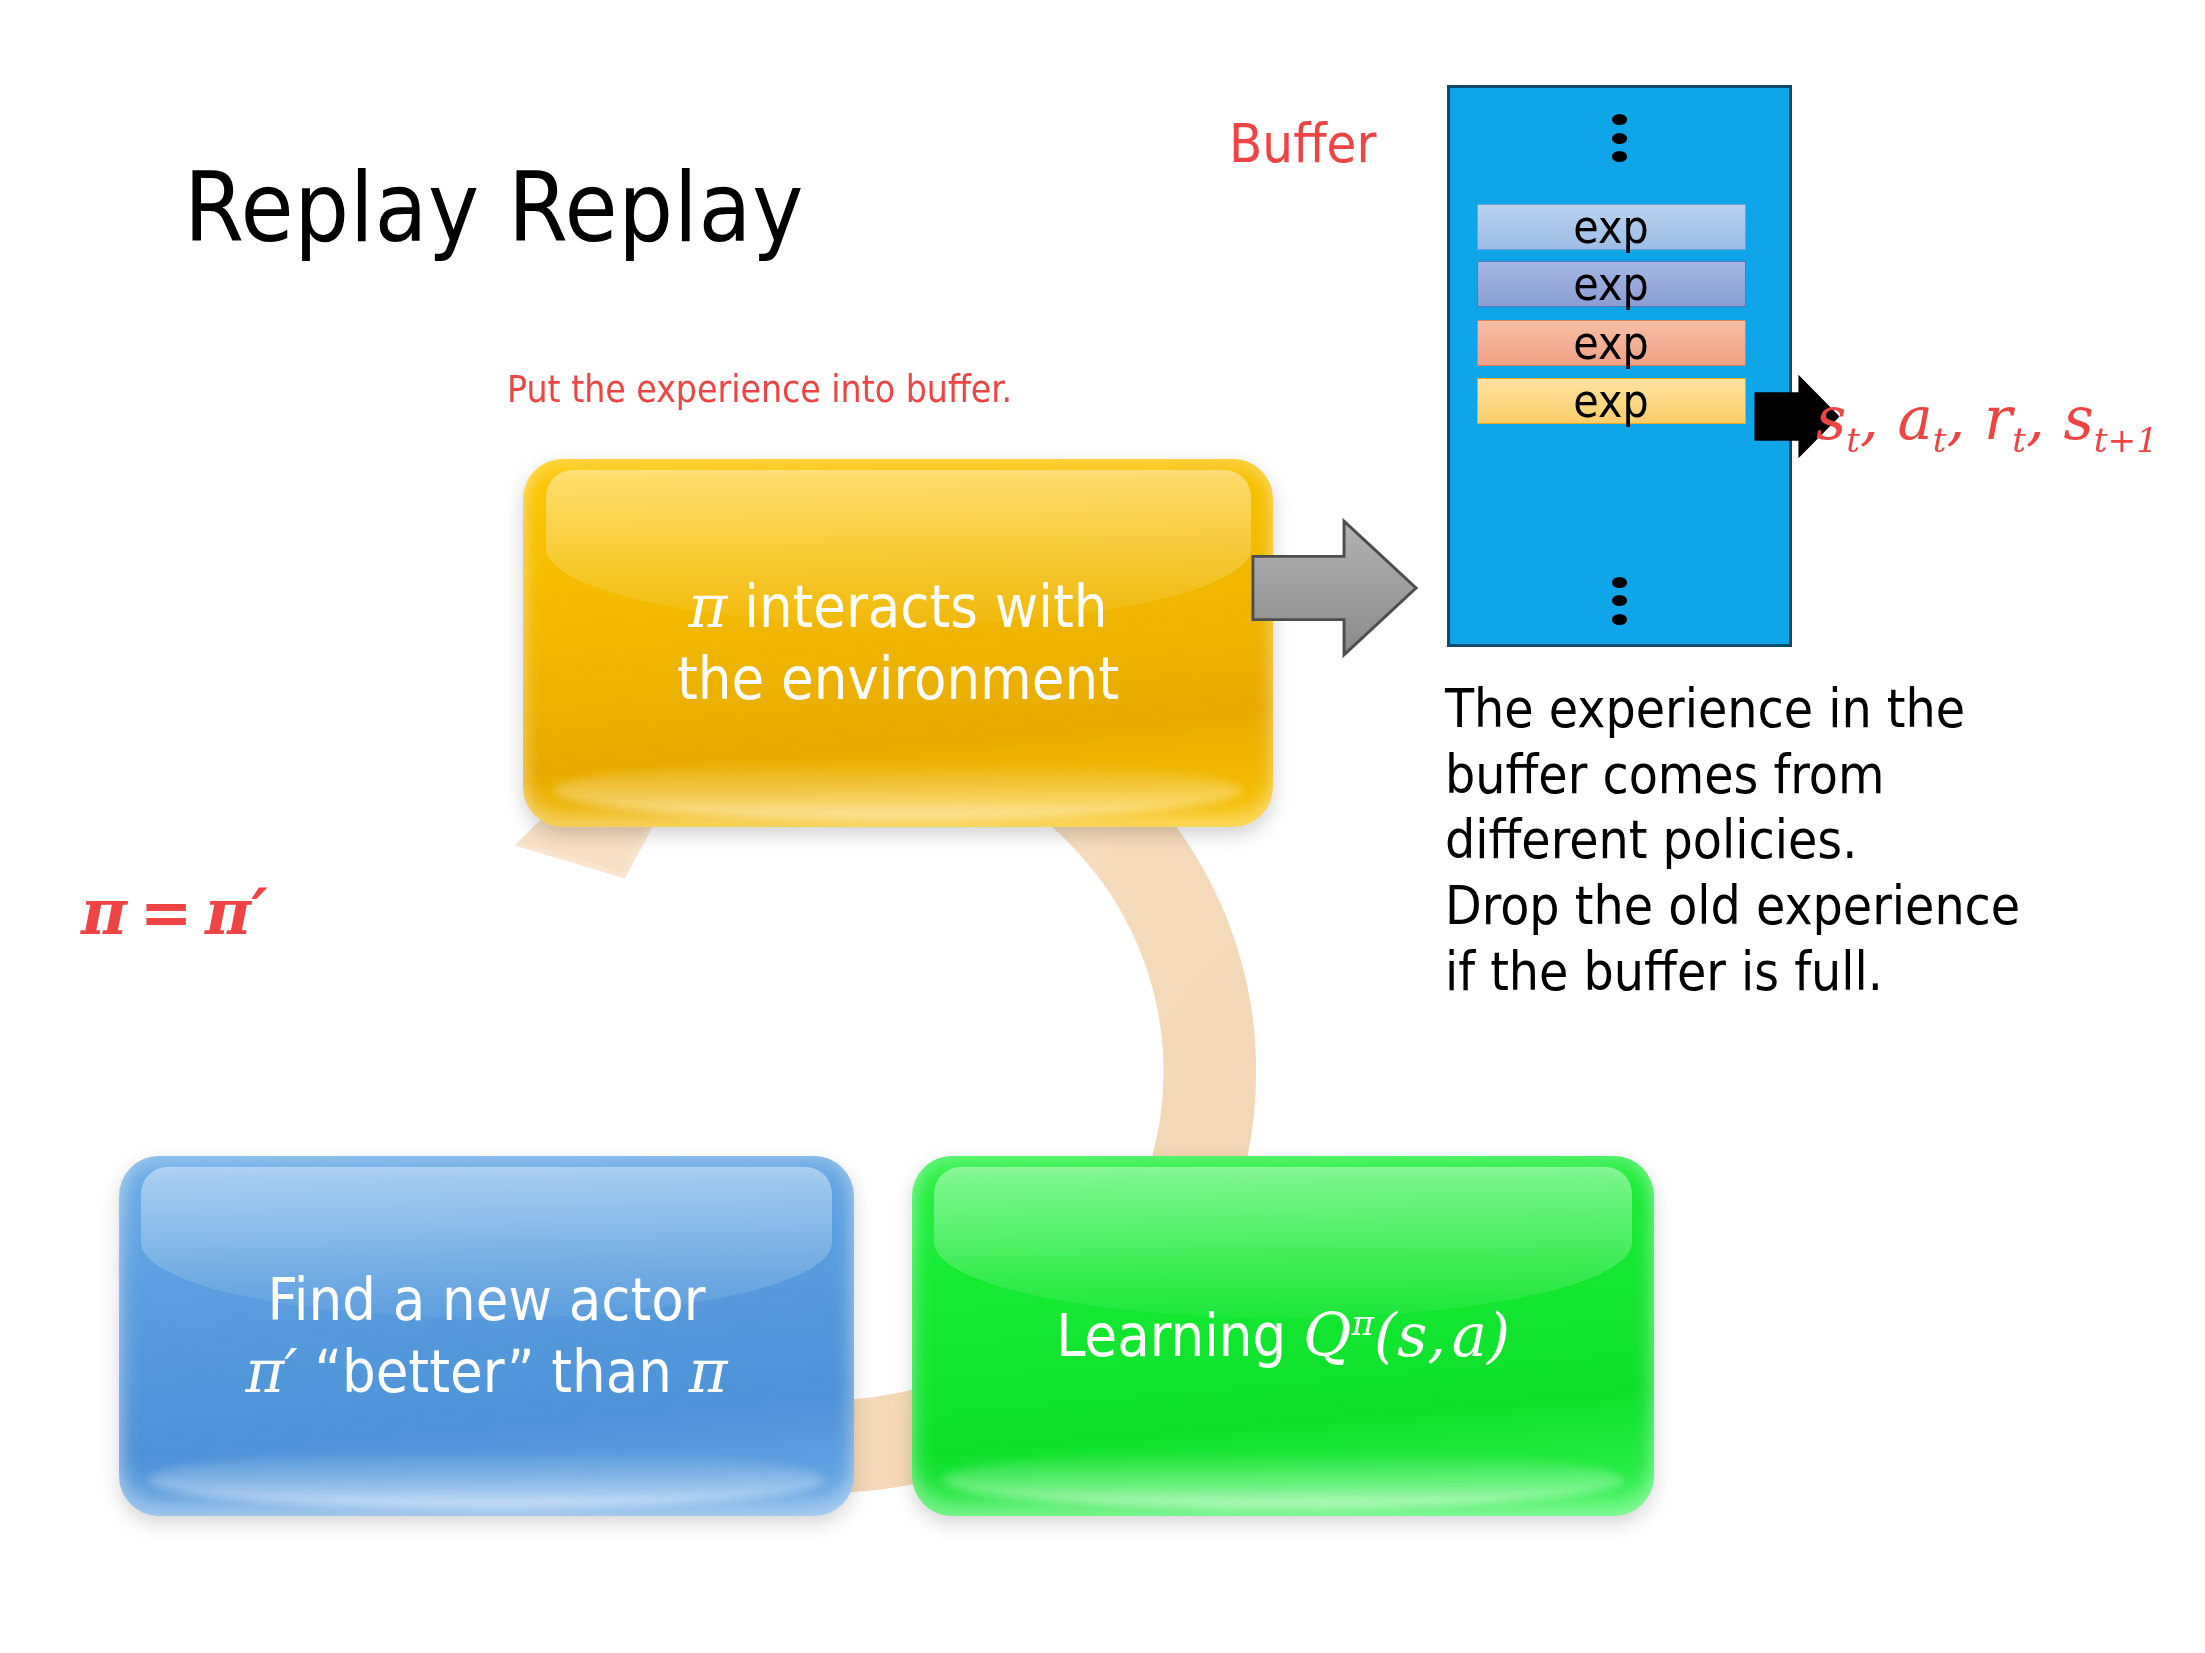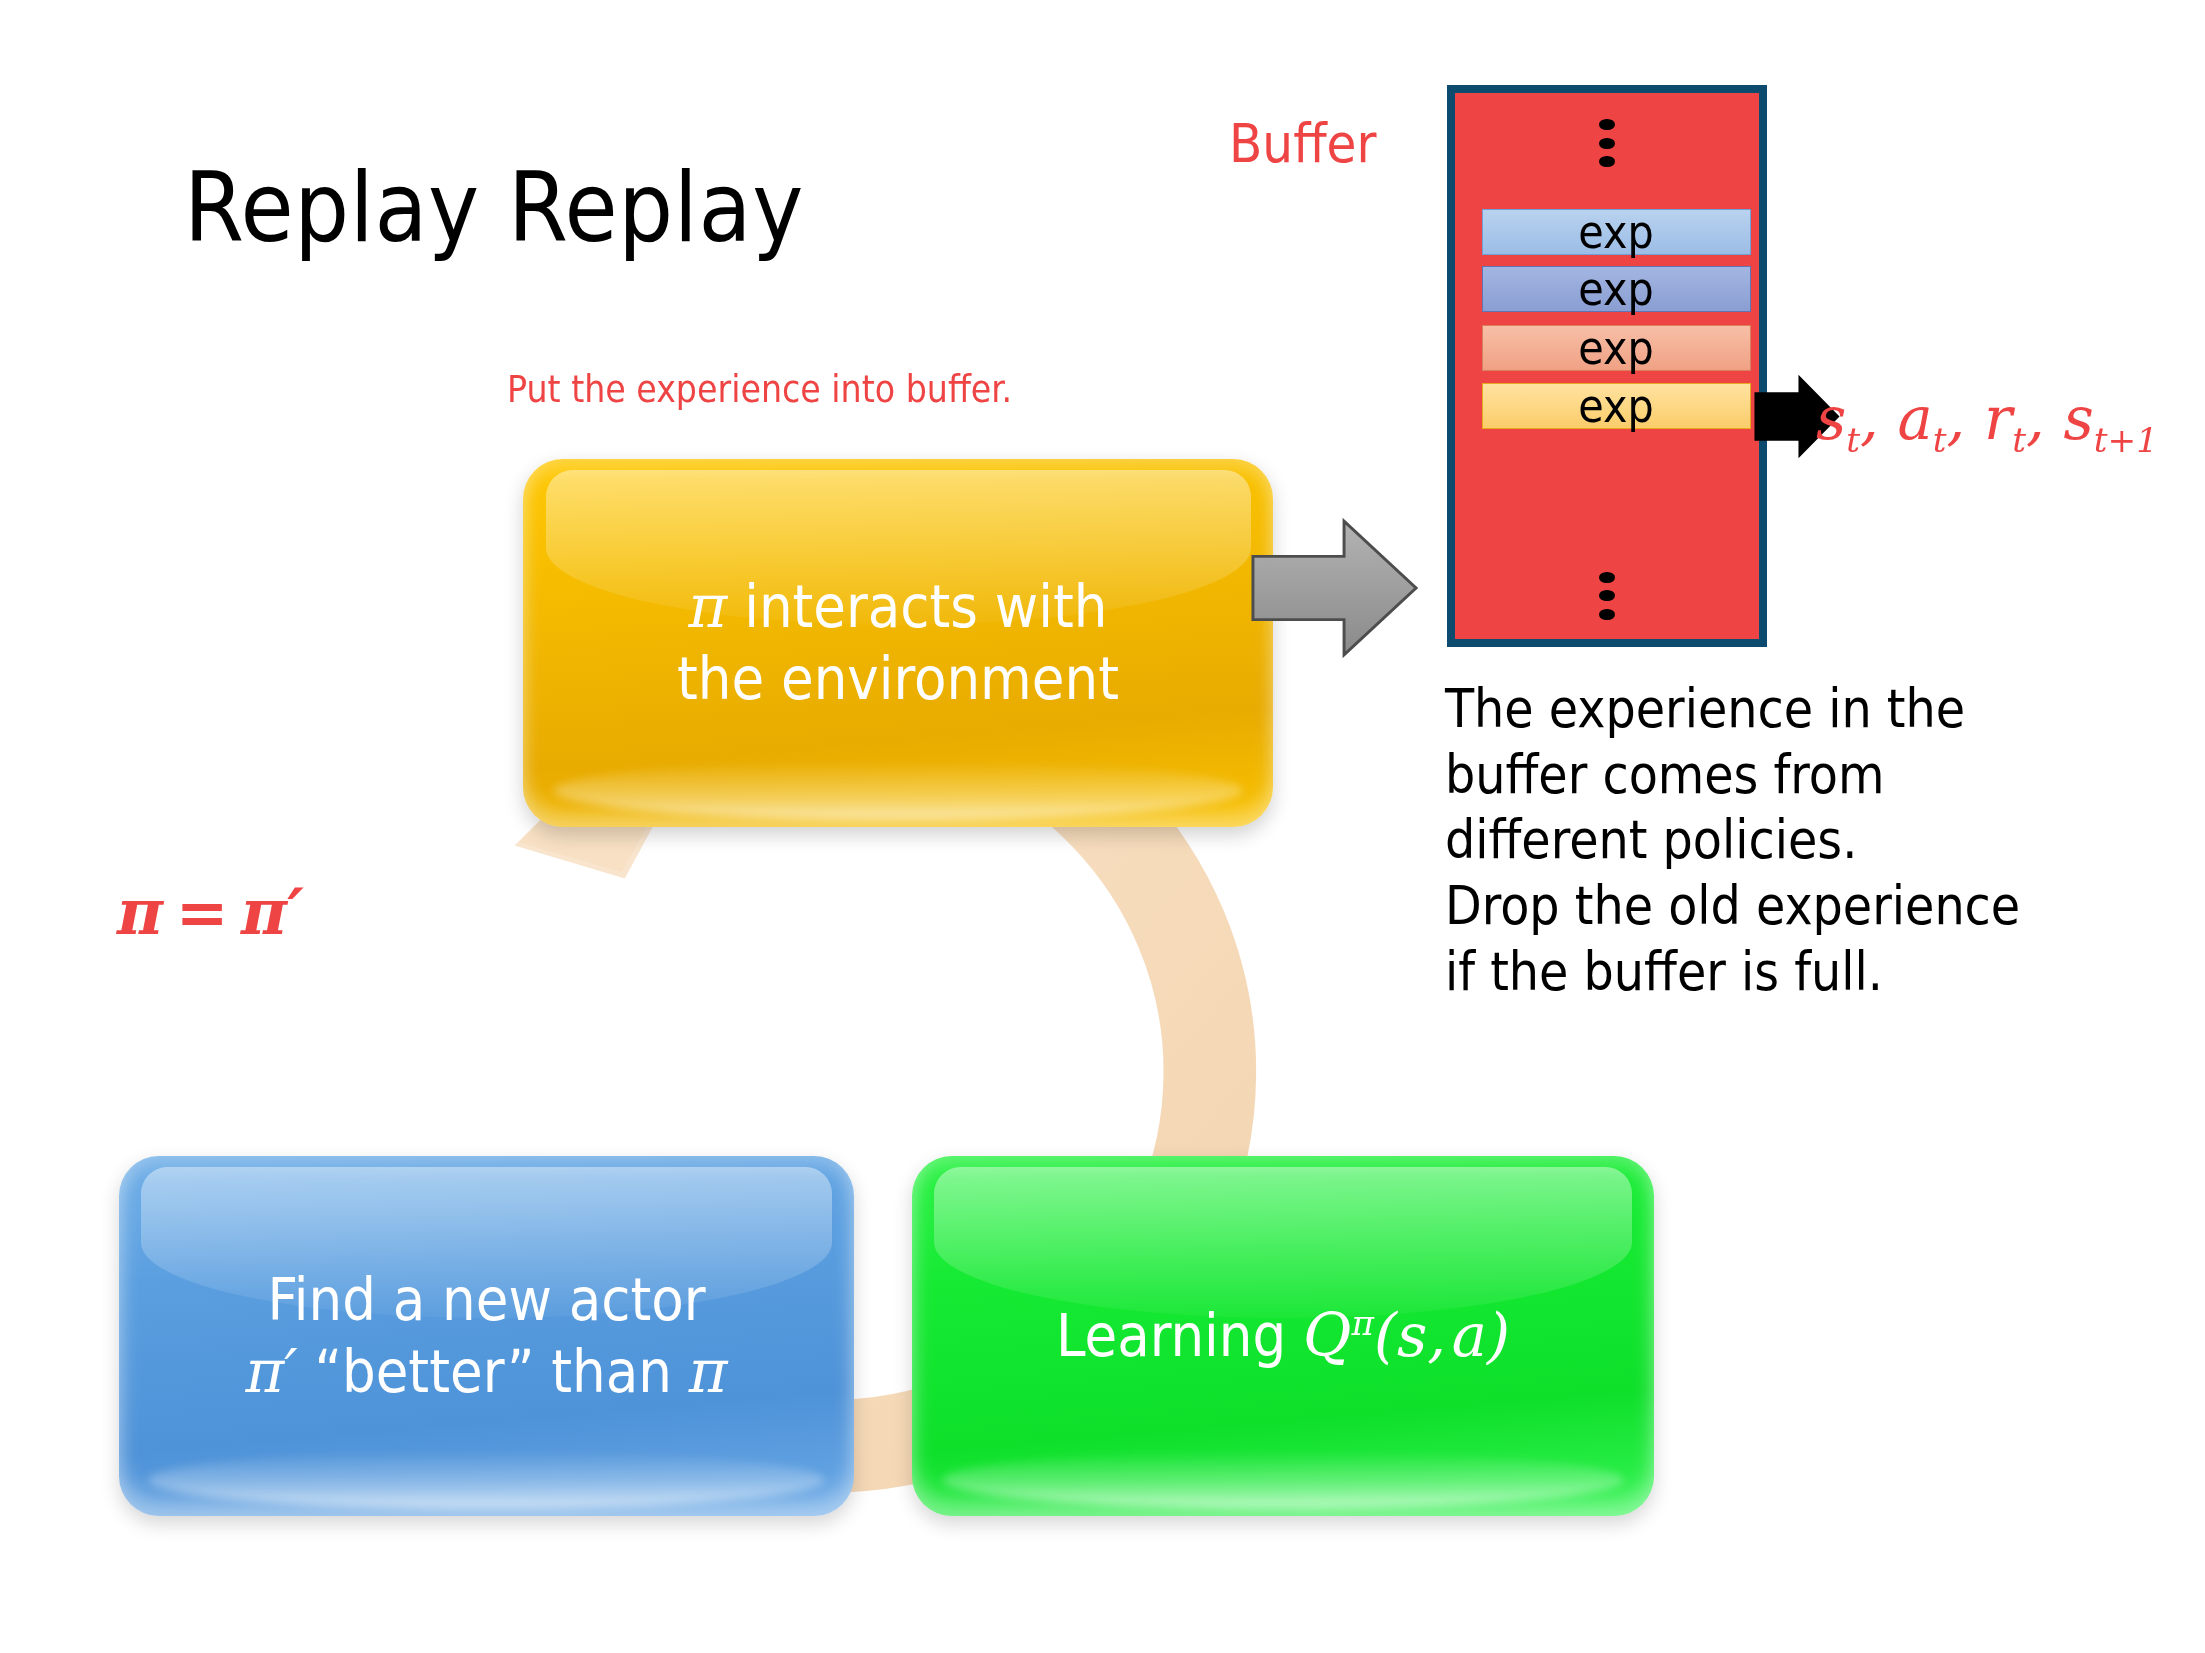--- a/index.html
+++ b/index.html
@@ -153,21 +153,20 @@
     top: 116px;
     font-size: 54px;
   }
   #label-pi-equals {
     left: 81px;
     top: 879px;
     font-size: 63px;
     font-family: "DejaVu Serif", "Liberation Serif", serif;
     font-style: italic;
     font-weight: bold;
-    margin-left: 36px;
   }
   #label-sars {
     left: 1816px;
     top: 388px;
     font-size: 59px;
     font-family: "DejaVu Serif", "Liberation Serif", serif;
     font-style: italic;
   }
   #note-block {
     position: absolute;
@@ -179,24 +178,24 @@
     line-height: 1.24;
     color: #000000;
   }
   #note-block div { white-space: nowrap; }
 
   
   #buffer-box {
     position: absolute;
     left: 1447px;
     top: 85px;
-    width: 320px;
+    width: 345px;
     height: 562px;
-    border: 8px solid #0c4a6e;
-    background: #ef4444;
+    border: 3px solid #0c4a6e;
+    background: #0ea5e9;
     box-sizing: border-box;
   }
   .dots {
     position: absolute;
     left: 0;
     width: 100%;
     text-align: center;
     font-size: 0;
   }
   .dots span {

